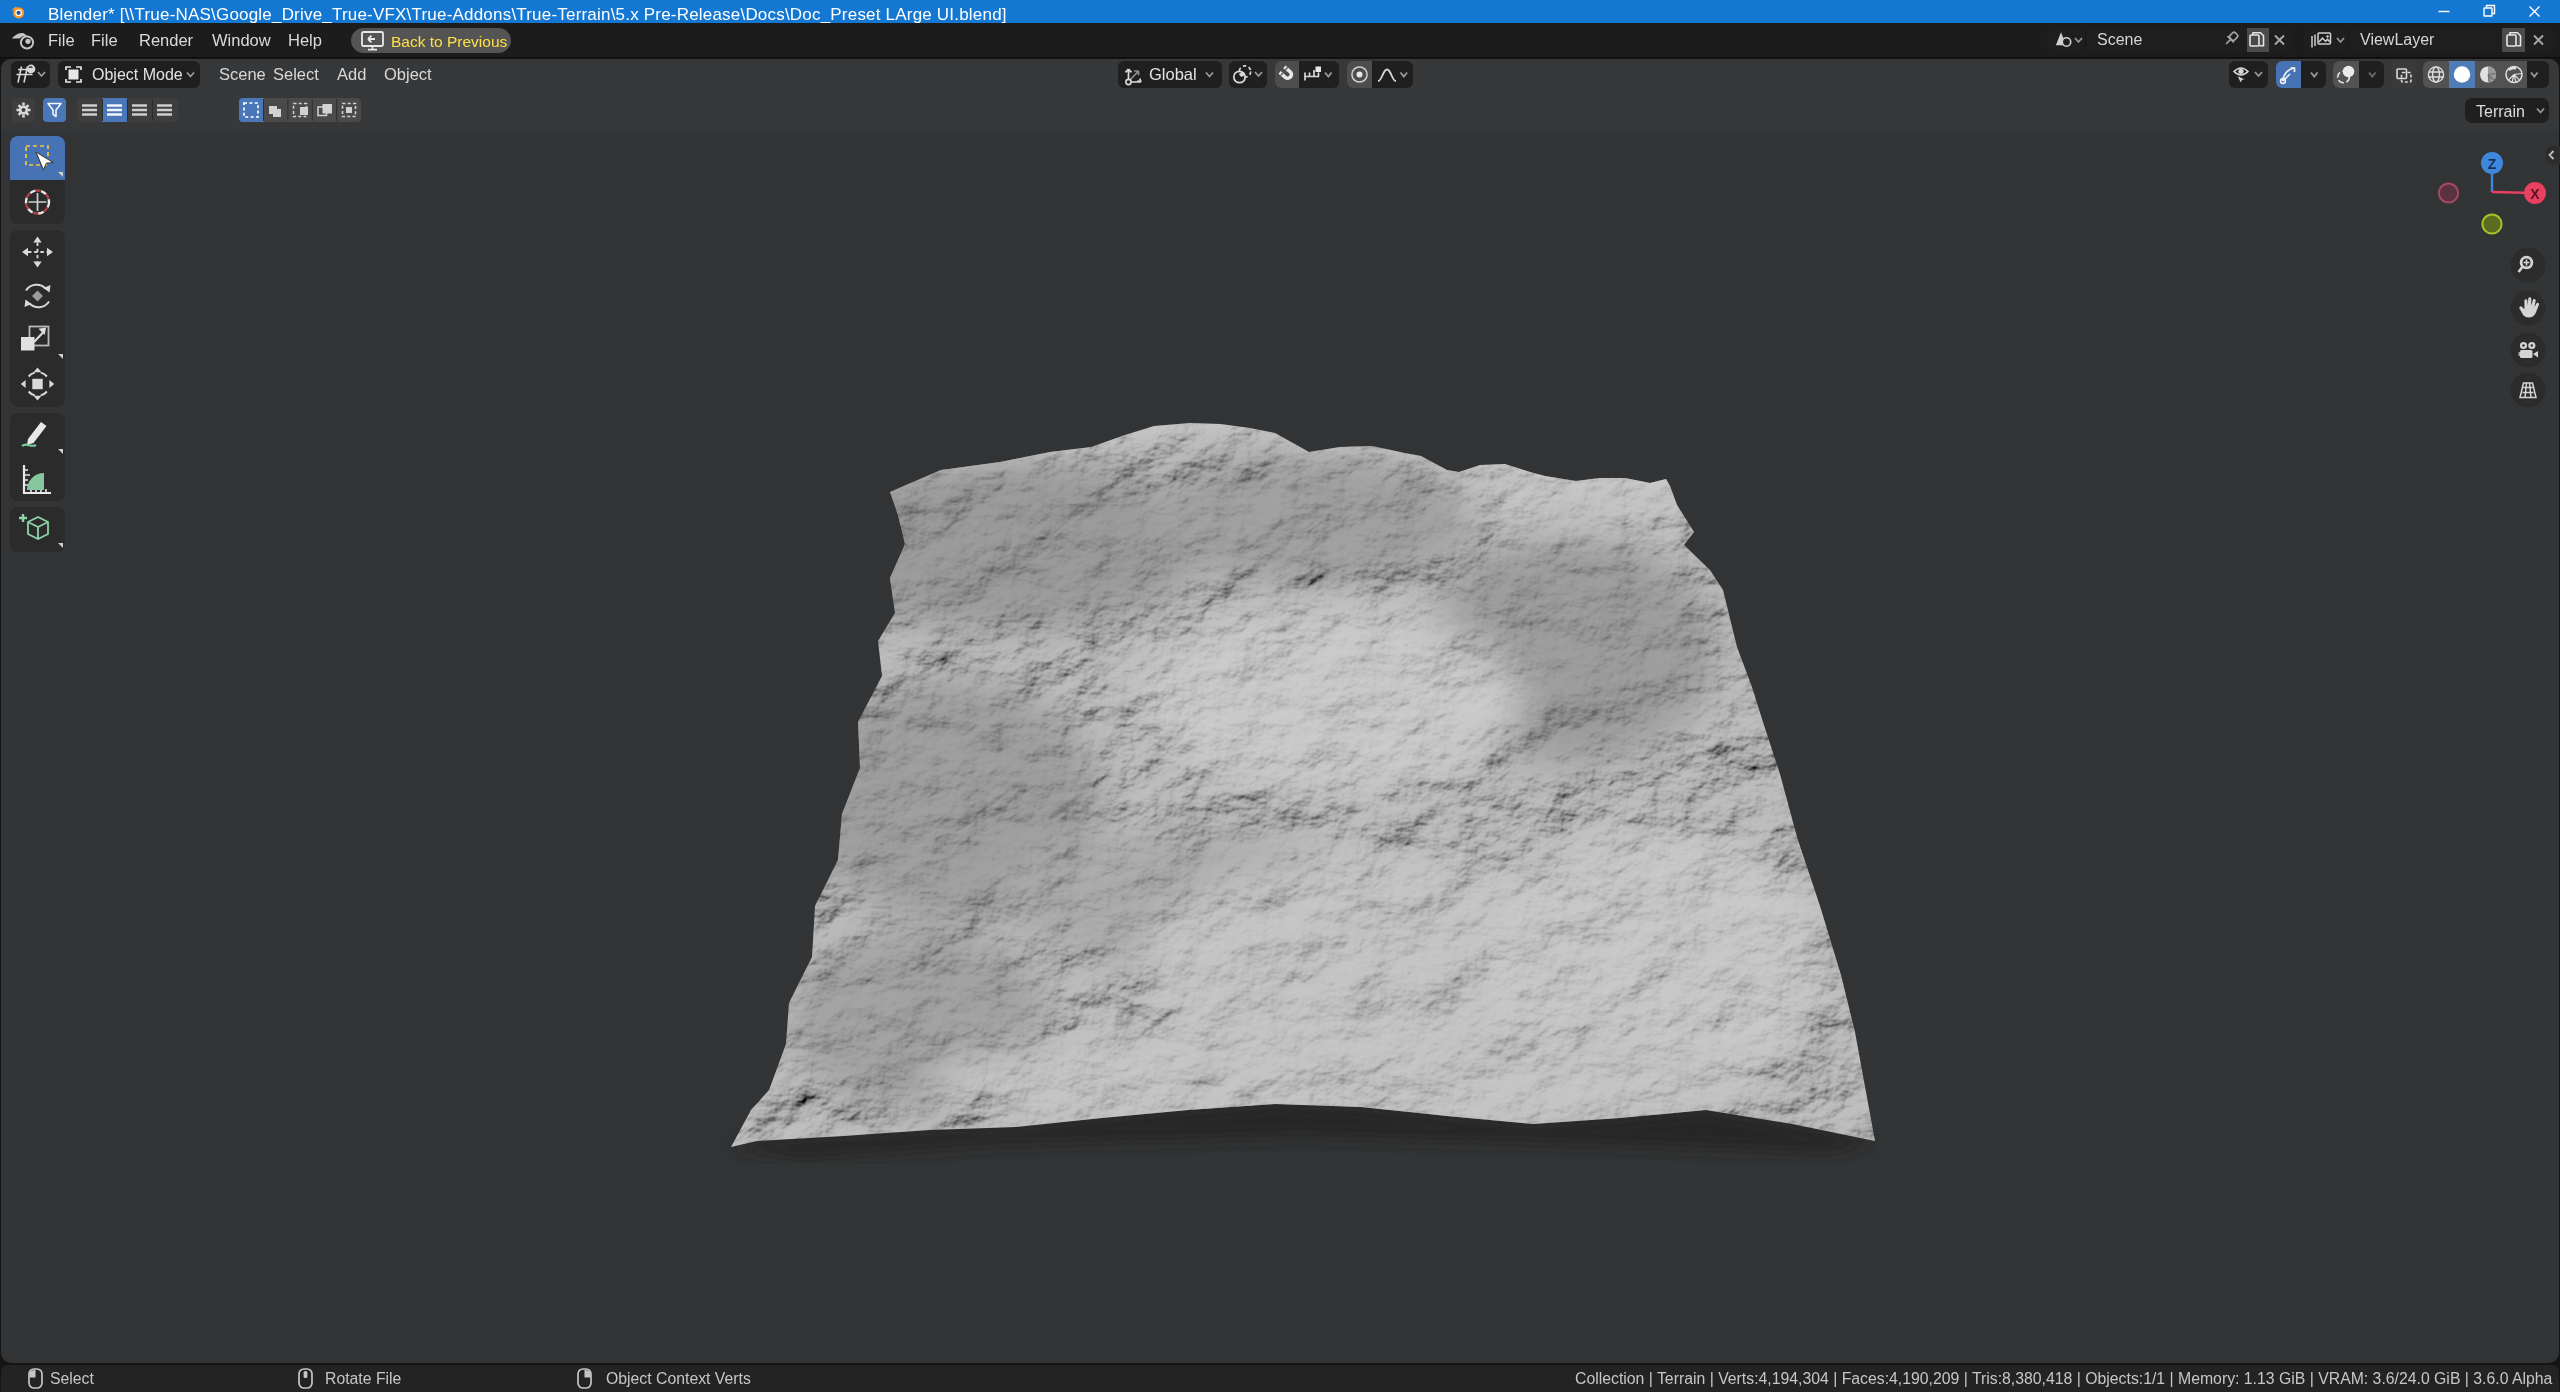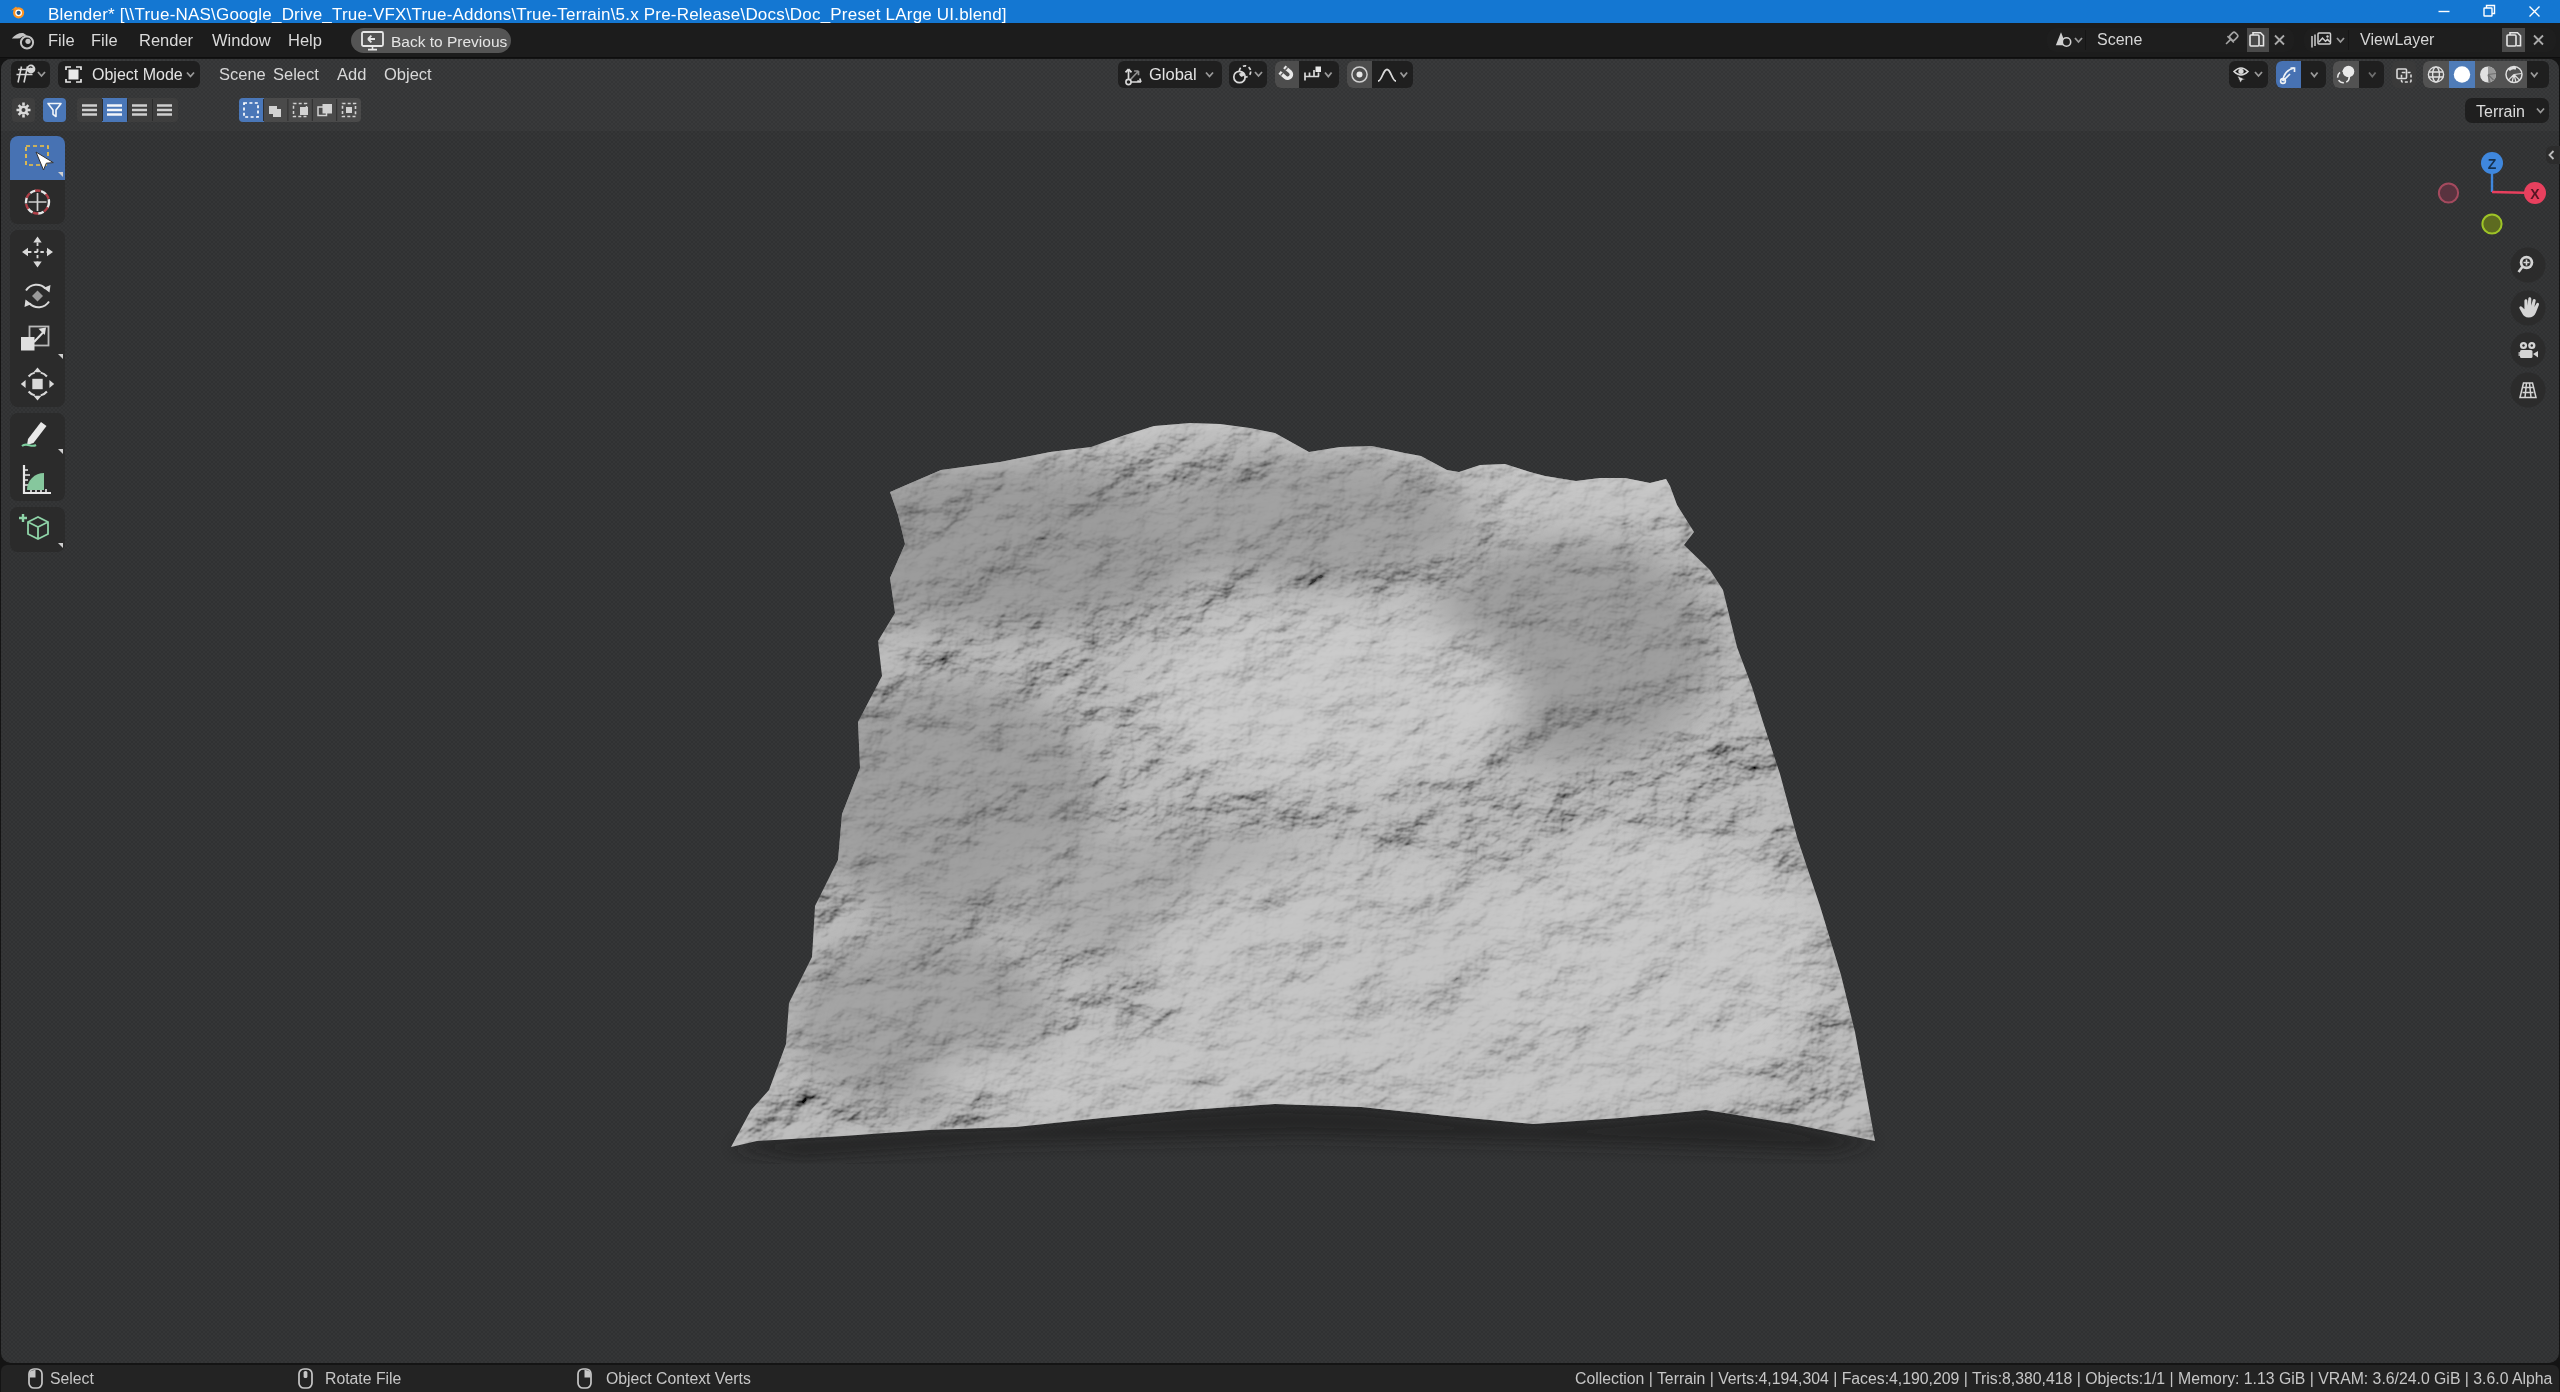--- a/index.html
+++ b/index.html
@@ -4,21 +4,21 @@
 <style>
   html,body{margin:0;padding:0;width:2560px;height:1392px;overflow:hidden;background:#323334;
     font-family:"Liberation Sans", sans-serif;transform:translateZ(0);}
   .abs{position:absolute;will-change:transform}
   .txt{color:#d8d8d8;font-size:16.5px;line-height:1}
   #titlebar{left:0;top:0;width:2560px;height:23px;background:#1477d2;}
   #titletxt{left:48px;top:5px;font-size:17px;color:#fff;letter-spacing:0.2px}
   #menubar{left:0;top:23px;width:2560px;height:35px;background:#1c1c1c;border-bottom:1px solid #0e0e0e;box-sizing:border-box}
   .menuitem{top:31px;color:#dadada;font-size:16.5px;white-space:nowrap}
   #backbtn{left:351px;top:28px;width:160px;height:25px;background:#545454;border-radius:12.5px;}
-  #backbtn span{position:absolute;left:40px;top:4.5px;font-size:15.5px;color:#e5e5e5;white-space:nowrap}
+  #backbtn span{position:absolute;left:40px;top:4.5px;font-size:15.5px;color:#fde047;white-space:nowrap}
   .hdrw{background:#1f1f1f;border-radius:6px;}
   #statusbar{left:1px;top:1365px;width:2558px;height:27px;background:#232323;border-radius:6px 6px 0 0}
   .sbtxt{color:#c6c6c6;font-size:15.8px;white-space:nowrap}
 </style>
 </head>
 <body>
 
 <div class="abs" id="backplate" style="left:0;top:56px;width:2560px;height:1336px;background:#141414;"></div>
 <div class="abs" id="viewport" style="left:1px;top:59px;width:2558px;height:1304px;border-radius:10px;background:#333435;background-image:repeating-conic-gradient(#353637 0% 25%, #303132 25% 50%);background-size:4px 4px;"></div>
 <div class="abs" id="hdrband" style="left:1px;top:59px;width:2558px;height:72px;border-radius:10px 10px 0 0;background:#373839;background-image:repeating-conic-gradient(#393a3b 0% 25%, #343536 25% 50%);background-size:4px 4px;"></div>

